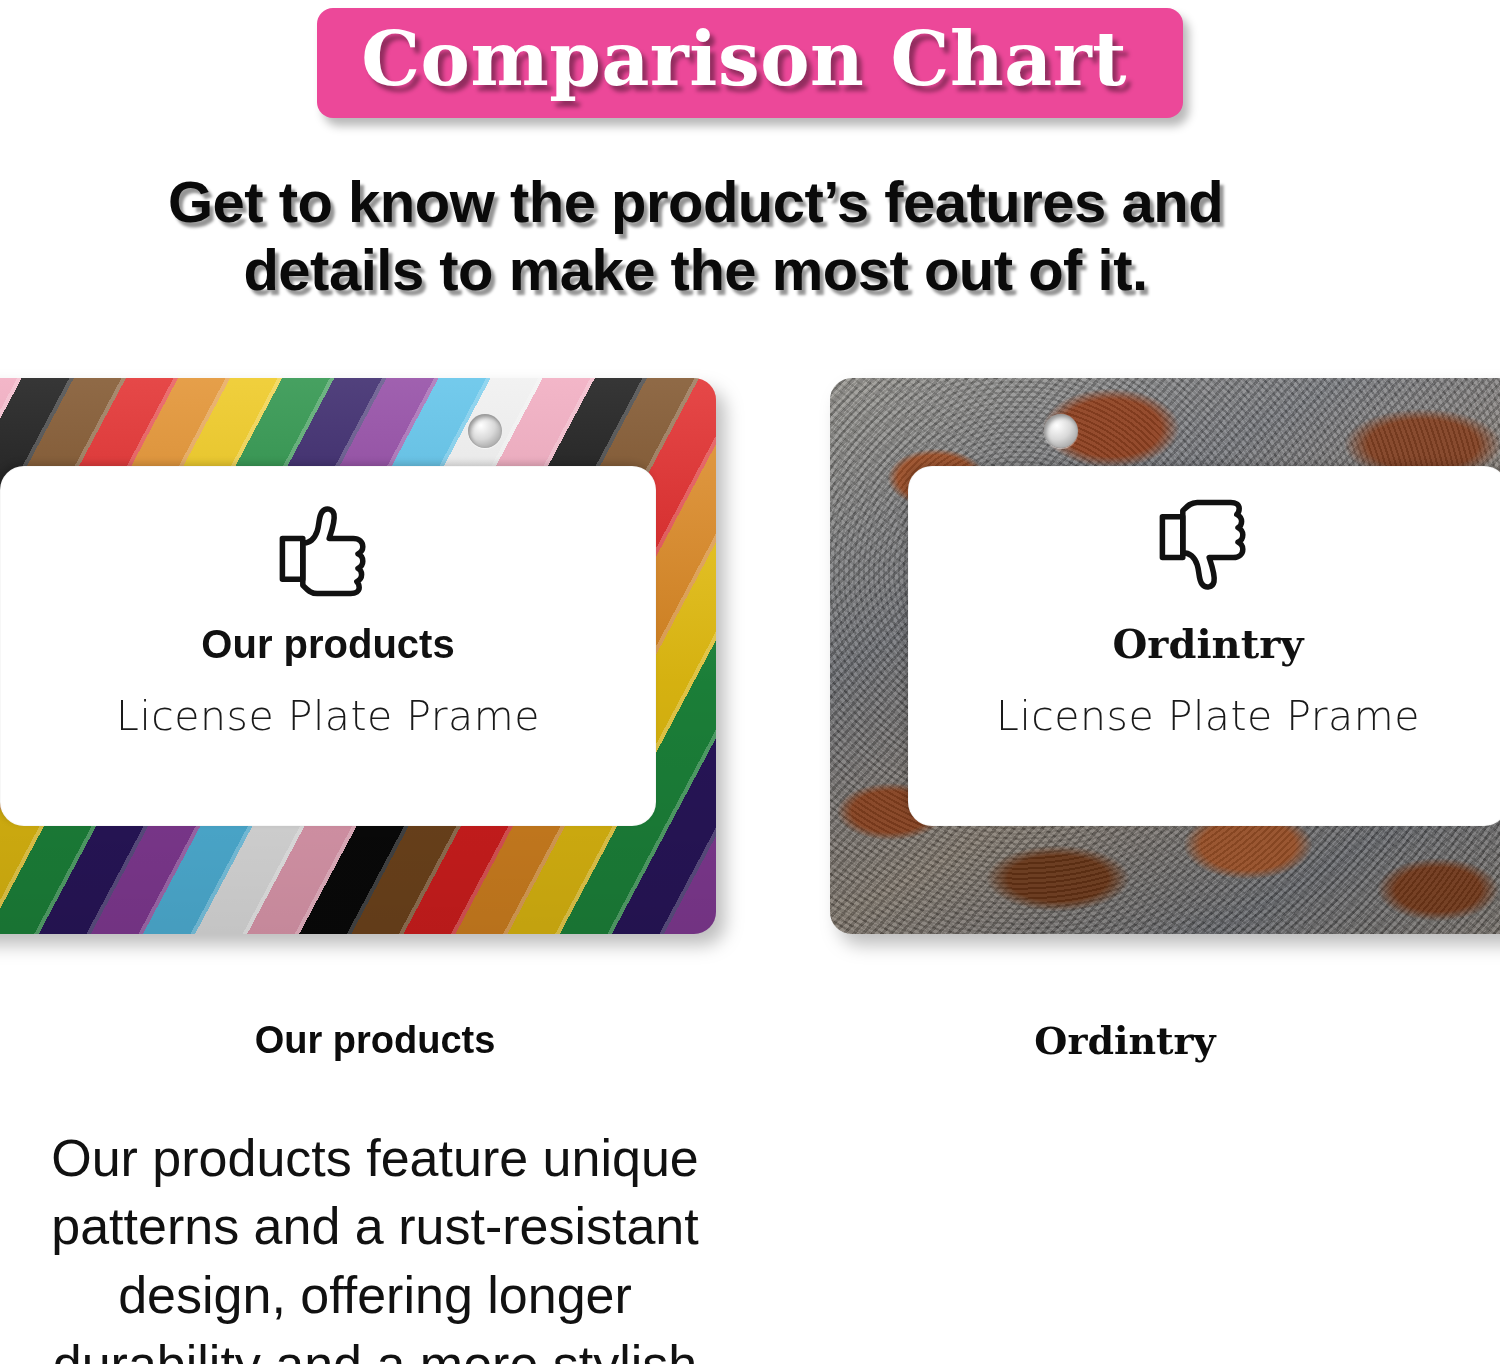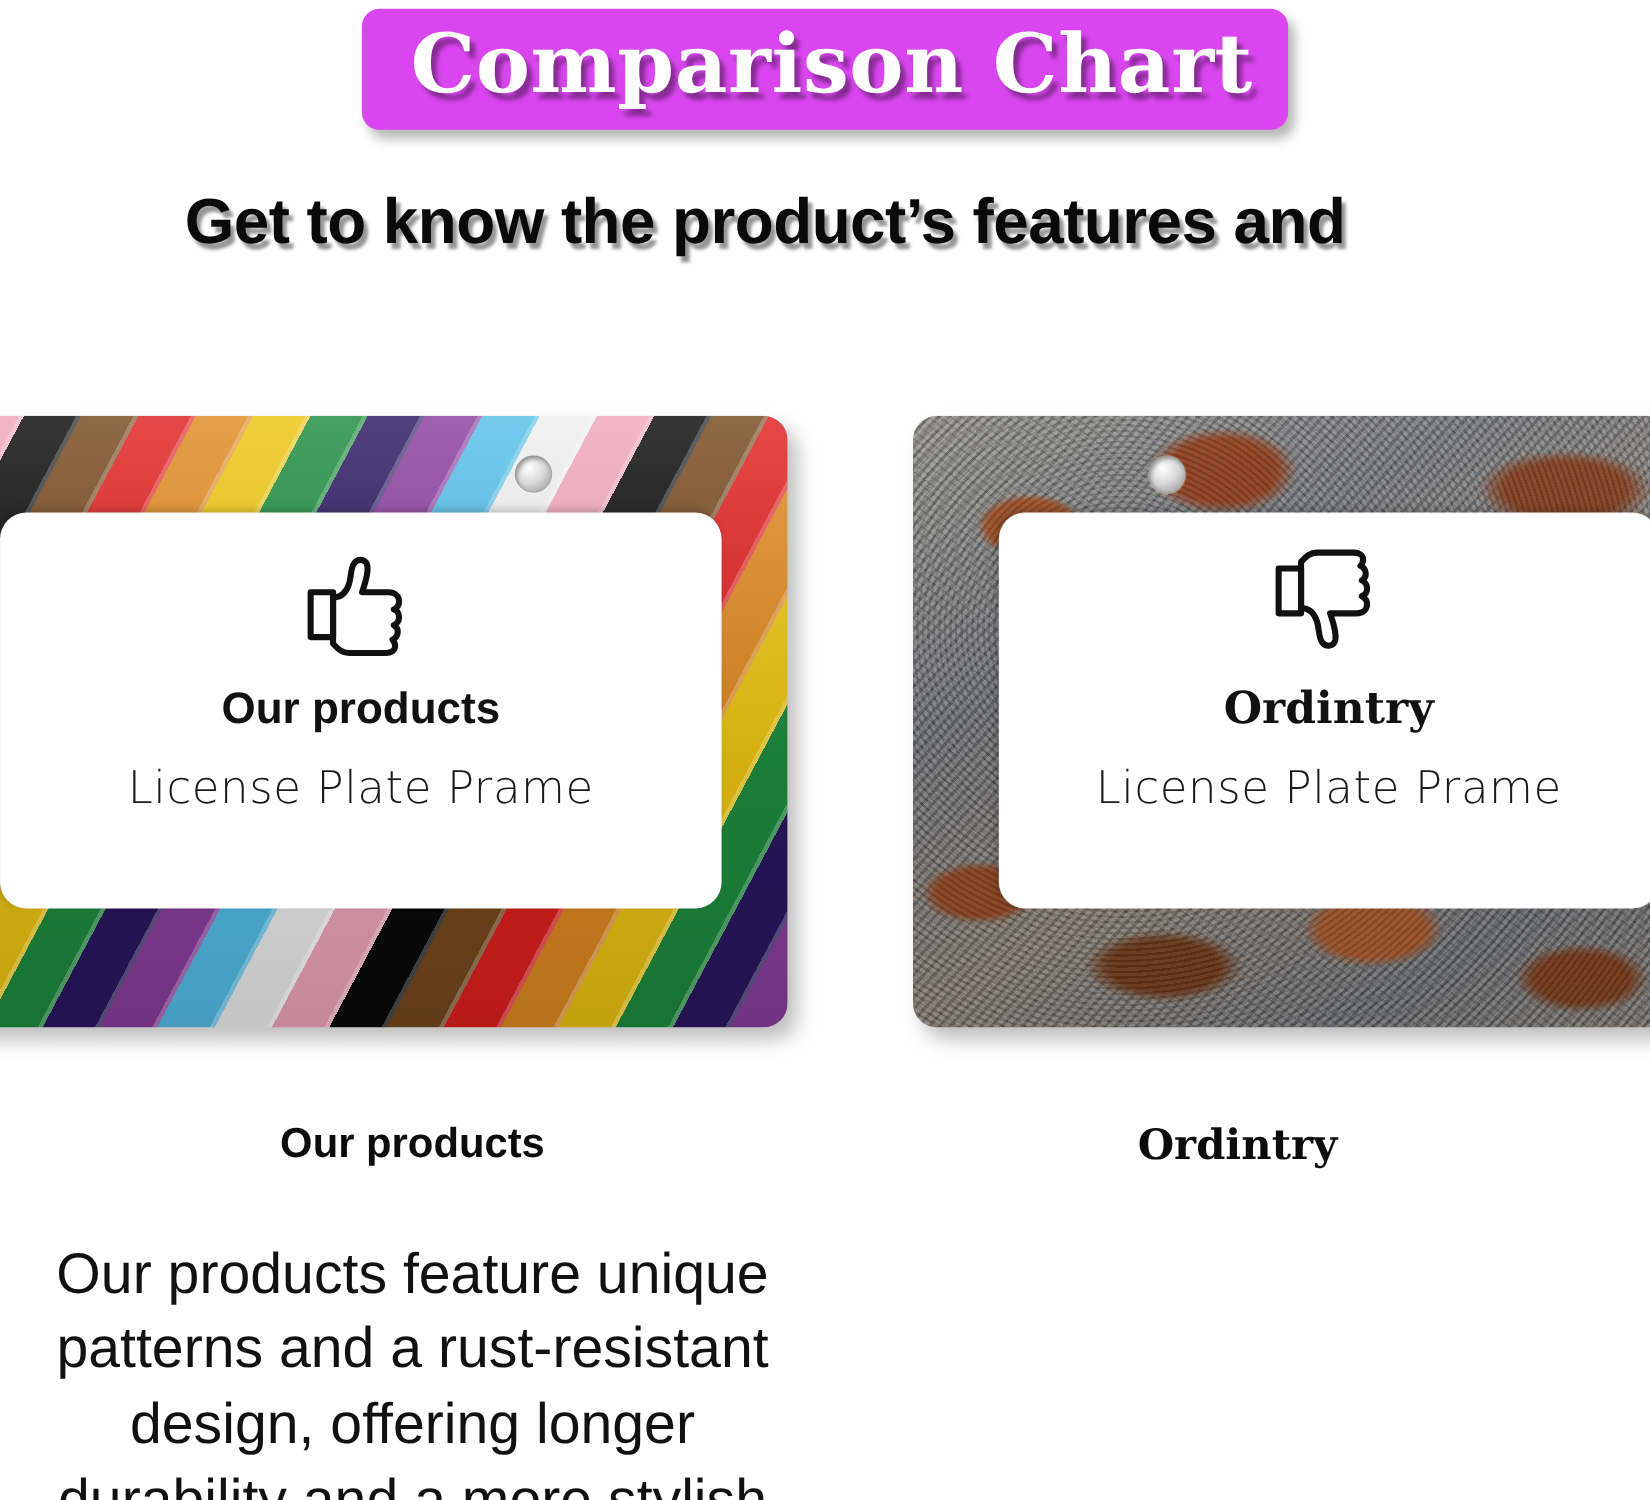--- a/index.html
+++ b/index.html
@@ -5,23 +5,23 @@
   * { margin:0; padding:0; box-sizing:border-box; }
   html,body { width:1500px; height:1364px; background:#ffffff; overflow:hidden; }
   body { font-family:"Liberation Sans", sans-serif; position:relative; }
 
   
   .banner-wrap{
     position:absolute; left:0; top:8px; width:1500px;
     display:flex; justify-content:center;
   }
   .banner{
-    background:#d946ef;
+    background:#ec4899;
     border-radius:16px;
-    padding:6px 32px 14px 44px;
+    padding:6px 56px 14px 44px;
     box-shadow: 6px 8px 10px rgba(0,0,0,.28);
   }
   .banner-title{
     font-family:"DejaVu Serif", serif;
     font-weight:700;
     font-size:74px;
     line-height:1.22;
     color:#ffffff;
     letter-spacing:0.5px;
     text-shadow: 5px 6px 4px rgba(0,0,0,.38);
@@ -188,20 +188,21 @@
 <body>
 
 <div class="banner-wrap">
   <div class="banner">
     <div class="banner-title">Comparison Chart</div>
   </div>
 </div>
 
 <div class="subtitle">
   <span>Get to know the product’s features and</span>
+  <span>details to make the most out of it.</span>
 </div>
 
 <div class="frames">
 
   <div class="frame frame-left">
     <div class="plate-outer">
       <div class="stripes-pride"></div>
     </div>
     <div class="mount-hole"></div>
     <div class="plate-window">

